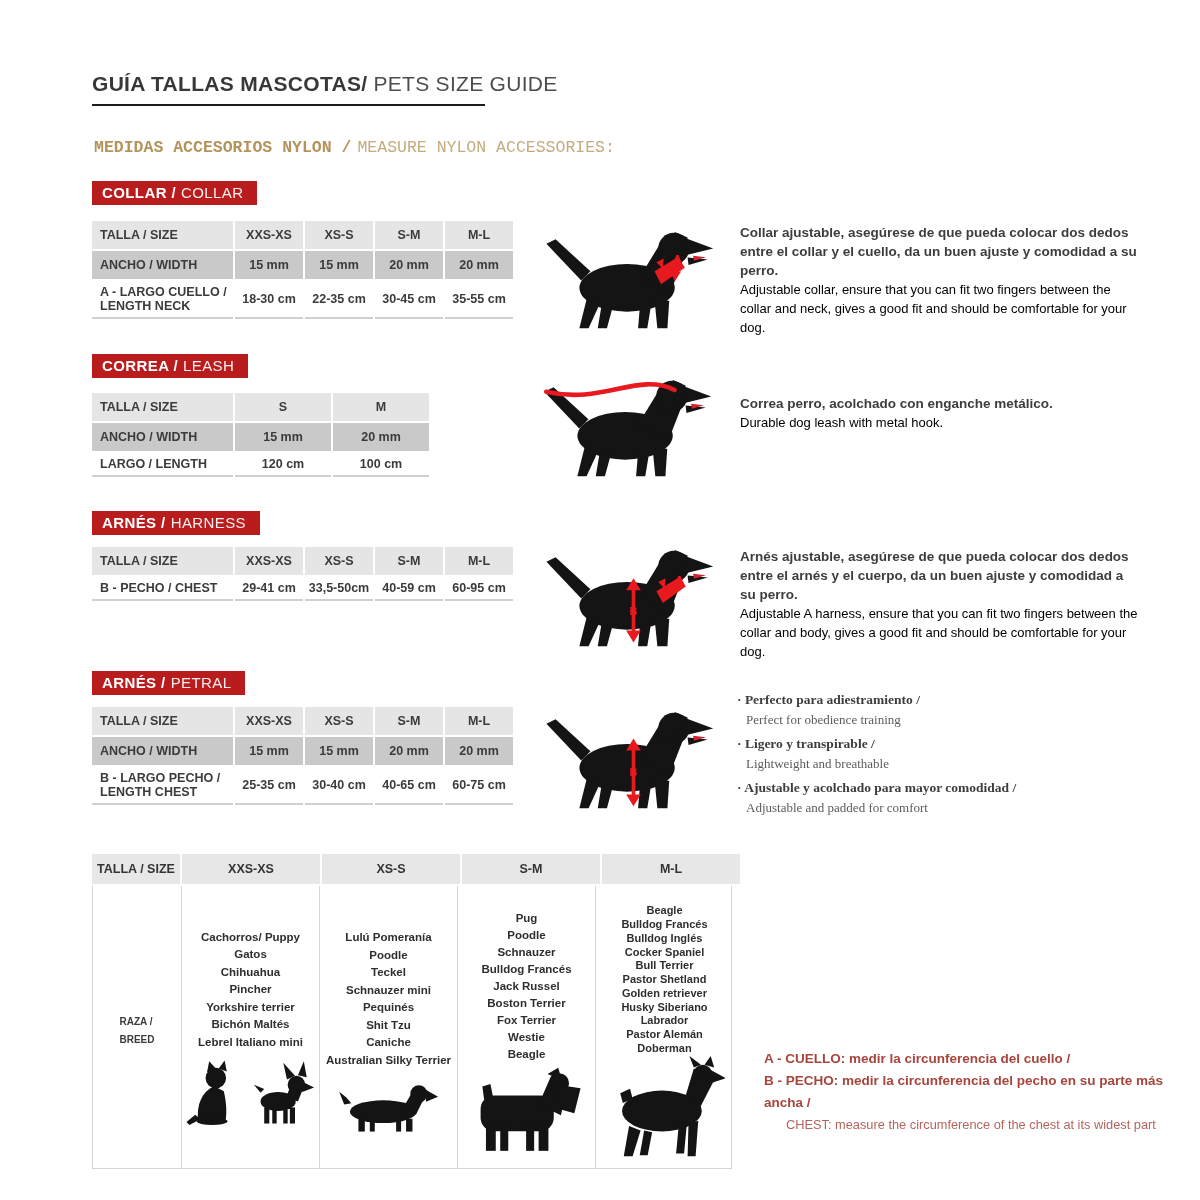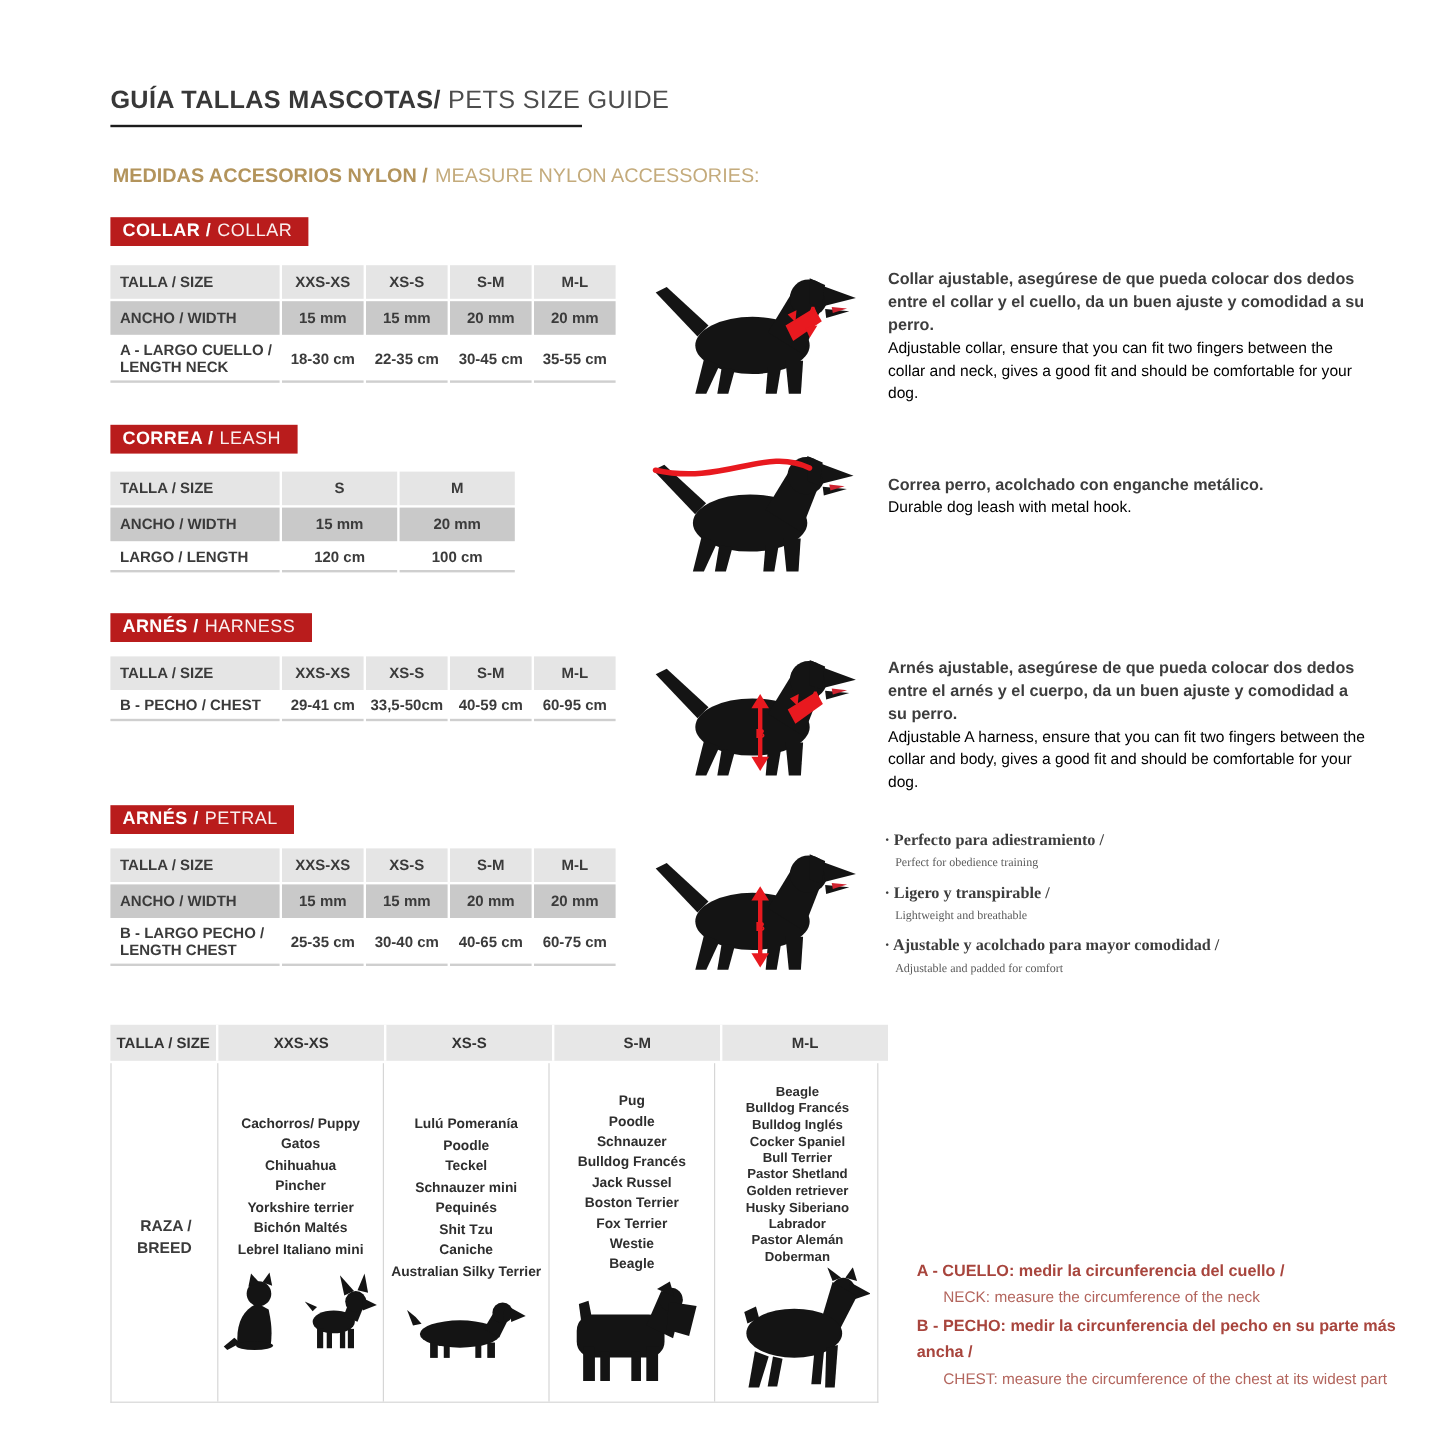--- a/index.html
+++ b/index.html
@@ -4,21 +4,21 @@
 <style>
   html,body{margin:0;padding:0;background:#fff;}
   #page{position:relative;width:1200px;height:1200px;background:#fff;overflow:hidden;
         font-family:"Liberation Sans",sans-serif;color:#3b3b3b;}
 
   
   .title{position:absolute;left:92px;top:72px;font-size:21px;letter-spacing:.3px;}
   .title .es{font-weight:700;color:#383838;}
   .title .en{font-weight:400;color:#4d4d4d;margin-left:6px;}
   .title-underline{position:absolute;left:92px;top:104px;width:393px;height:2px;background:#1c1c1c;}
-  .subtitle{position:absolute;left:94px;top:138px;font-size:16.5px;}
+  .subtitle{position:absolute;left:94px;top:138px;font-size:16.5px;font-family:Liberation Mono, monospace;}
   .subtitle .es{font-weight:700;color:#b3945c;}
   .subtitle .en{font-weight:400;color:#c4ab7c;margin-left:6px;}
 
   
   .badge{position:absolute;background:#b91c1c;color:#fff;font-size:15px;
          padding:3px 14px 4px 10px;letter-spacing:.4px;white-space:nowrap;}
   .badge .es{font-weight:700;}
   .badge .en{font-weight:400;opacity:.93;margin-left:5px;}
 
   
@@ -31,39 +31,39 @@
   table.mtable .r3 td{background:#fff;border-bottom:2px solid #cfcfcf;}
   table.cols4 td.val{width:64px;}
   table.cols2 td.val{width:92px;}
 
   
   .desc{position:absolute;width:400px;}
   .desc .es{font-weight:700;color:#3d3d3d;font-size:13.5px;line-height:19px;}
   .desc .en{font-weight:400;color:#000000;font-size:13px;line-height:19px;}
   .bullets{position:absolute;width:400px;}
   .bullets .es{font-weight:700;color:#3d3d3d;font-size:13.5px;line-height:20px;}
-  .bullets .en{font-weight:400;color:#5c5c5c;font-size:10px;line-height:20px;padding-left:9px;margin-bottom:4px;}
+  .bullets .en{font-weight:400;color:#5c5c5c;font-size:13px;line-height:20px;padding-left:9px;margin-bottom:4px;}
 
   
   .dogsvg{position:absolute;width:176px;height:110px;}
   svg text{font-family:"Liberation Sans",sans-serif;font-weight:700;fill:#e8191f;}
 
   
   .breed-table{position:absolute;left:92px;top:854px;width:640px;}
   .bt-header{display:flex;height:30px;}
   .bt-header .cell{background:#e7e7e7;font-weight:700;font-size:12.5px;color:#343434;
                    display:flex;align-items:center;justify-content:center;}
   .bt-header .cell + .cell{border-left:2px solid #fff;}
   .bt-body{display:flex;margin-top:2px;height:282px;border:1px solid #d6d6d6;border-top:none;}
   .bt-body .cell{display:flex;flex-direction:column;align-items:center;
                  justify-content:center;padding-top:8px;box-sizing:border-box;}
   .bt-body .cell + .cell{border-left:1px solid #d6d6d6;}
   .c-lbl{width:88px;flex:none;}
   .c-size{width:138px;flex:none;}
-  .raza{font-size:13px;font-weight:700;white-space:pre-line;text-align:right;line-height:18px;
+  .raza{font-size:10px;font-weight:700;white-space:pre-line;text-align:left;line-height:18px;
         display:flex;flex:1;align-items:center;}
   .breedlist{font-size:11.5px;font-weight:700;color:#2e2e2e;text-align:center;
              white-space:pre-line;line-height:17.5px;}
   .breedlist.tight{line-height:17px;}
   .breedlist.xtight{font-size:11px;line-height:13.8px;}
   .animal{display:block;}
 
   
   .notes{position:absolute;left:764px;top:1048px;width:430px;}
   .note-es{color:#a8453d;font-weight:700;font-size:13.5px;line-height:22px;}
@@ -374,18 +374,17 @@
           <polygon points="83,78 92,78 89,110 80,110"></polygon>
           <polygon points="27,79 40,84 31,113 21,113"></polygon>
           <polygon points="44,84 53,86 48,112 39,112"></polygon>
         </svg>
       </div>
     </div>
   </div>
 
   <div class="notes">
     <div class="note-es">A - CUELLO: medir la circunferencia del cuello /</div>
-    <div class="note-en">NECK: measure the circumference of the neck</div>
     <div class="note-es">B - PECHO: medir la circunferencia del pecho en su parte más ancha /</div>
     <div class="note-en">CHEST: measure the circumference of the chest at its widest part</div>
   </div>
 
 </div>
 
 </body></html>

